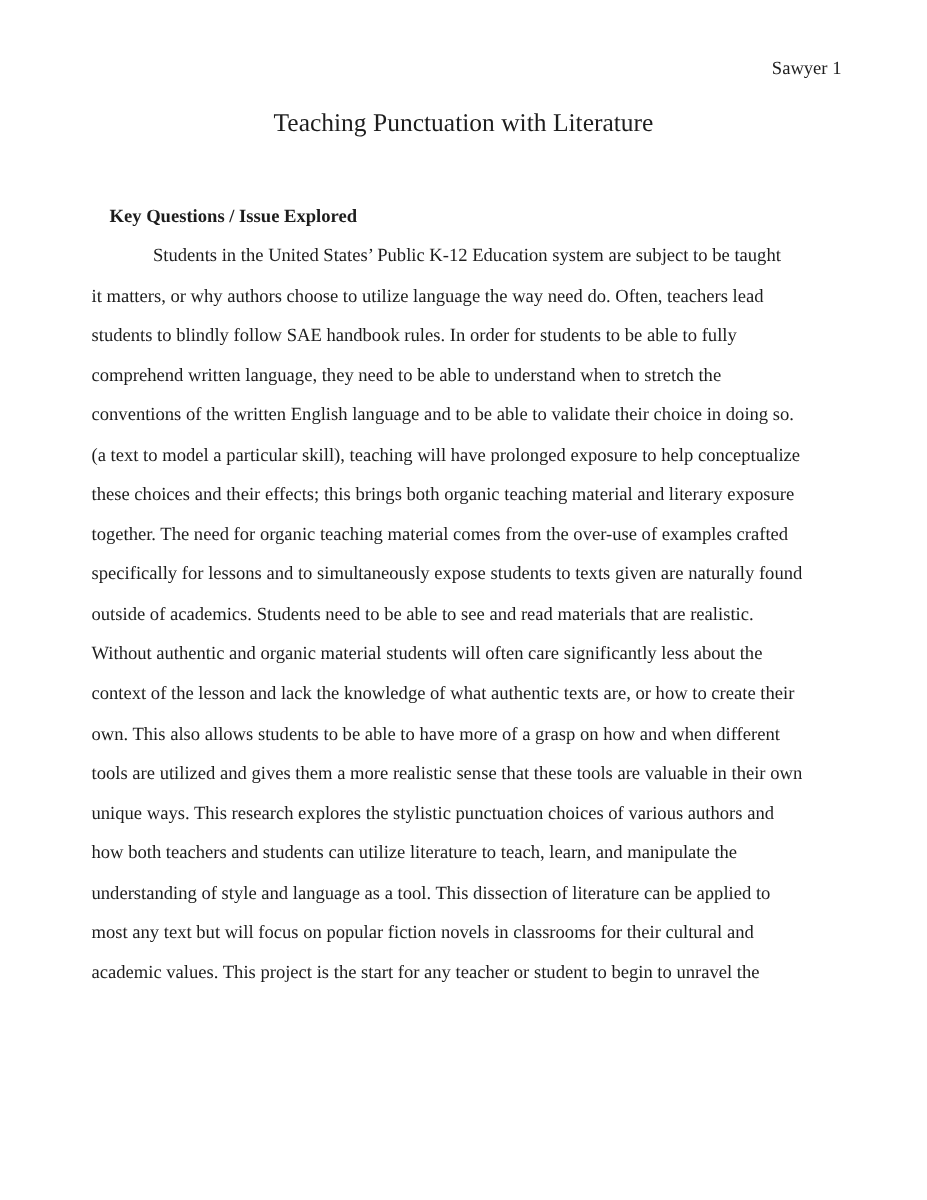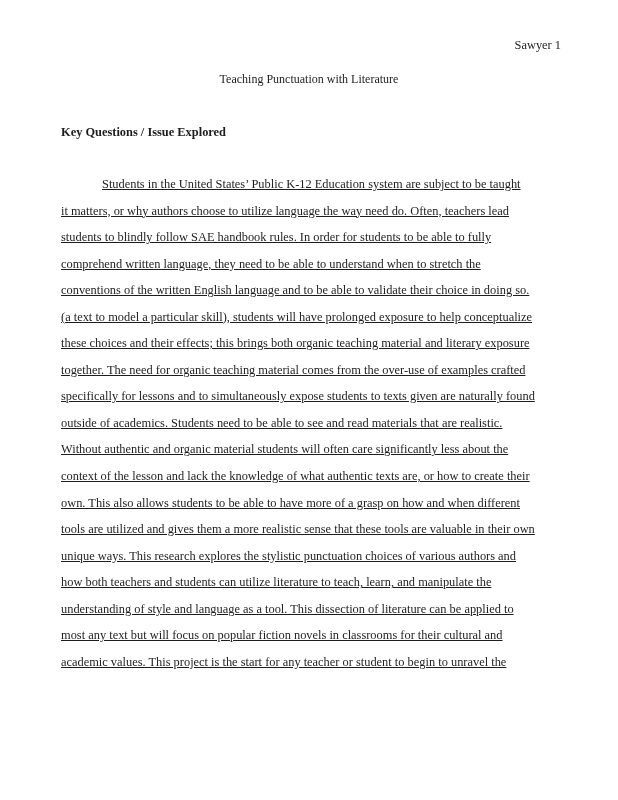--- a/index.html
+++ b/index.html
@@ -22,40 +22,39 @@
     top: 39px;
     right: 57px;
     line-height: 1.1;
   }
   .doc-title {
     position: absolute;
     top: 73px;
     left: 0;
     width: 100%;
     text-align: center;
-    font-size: 12px;
+    font-size: 17px;
     font-weight: normal;
     margin: 0;
     line-height: 1.1;
   }
   .section-heading {
     position: absolute;
     top: 125px;
     left: 61px;
     font-size: 12.4px;
     font-weight: bold;
-    margin: 0;
+    margin: 12px;
     line-height: 1.2;
   }
   .paragraph {
     position: absolute;
-    top: 171px;
+    top: 157px;
     left: 61px;
     width: 500px;
-    text-decoration: underline;
   }
   .paragraph .line {
     white-space: nowrap;
     height: 26.55px;
     line-height: 26.55px;
   }
   .paragraph .line:first-child {
     text-indent: 41px;
   }
 </style>
@@ -71,21 +70,21 @@
   <h1 class="doc-title">Teaching Punctuation with Literature</h1>
 
   <h2 class="section-heading">Key Questions / Issue Explored</h2>
 
   <div class="paragraph">
       <div class="line">Students in the United States’ Public K-12 Education system are subject to be taught</div>
       <div class="line">it matters, or why authors choose to utilize language the way need do. Often, teachers lead</div>
       <div class="line">students to blindly follow SAE handbook rules. In order for students to be able to fully</div>
       <div class="line">comprehend written language, they need to be able to understand when to stretch the</div>
       <div class="line">conventions of the written English language and to be able to validate their choice in doing so.</div>
-      <div class="line">(a text to model a particular skill), students will have prolonged exposure to help conceptualize</div>
+      <div class="line">(a text to model a particular skill), teaching will have prolonged exposure to help conceptualize</div>
       <div class="line">these choices and their effects; this brings both organic teaching material and literary exposure</div>
       <div class="line">together. The need for organic teaching material comes from the over-use of examples crafted</div>
       <div class="line">specifically for lessons and to simultaneously expose students to texts given are naturally found</div>
       <div class="line">outside of academics. Students need to be able to see and read materials that are realistic.</div>
       <div class="line">Without authentic and organic material students will often care significantly less about the</div>
       <div class="line">context of the lesson and lack the knowledge of what authentic texts are, or how to create their</div>
       <div class="line">own. This also allows students to be able to have more of a grasp on how and when different</div>
       <div class="line">tools are utilized and gives them a more realistic sense that these tools are valuable in their own</div>
       <div class="line">unique ways. This research explores the stylistic punctuation choices of various authors and</div>
       <div class="line">how both teachers and students can utilize literature to teach, learn, and manipulate the</div>

